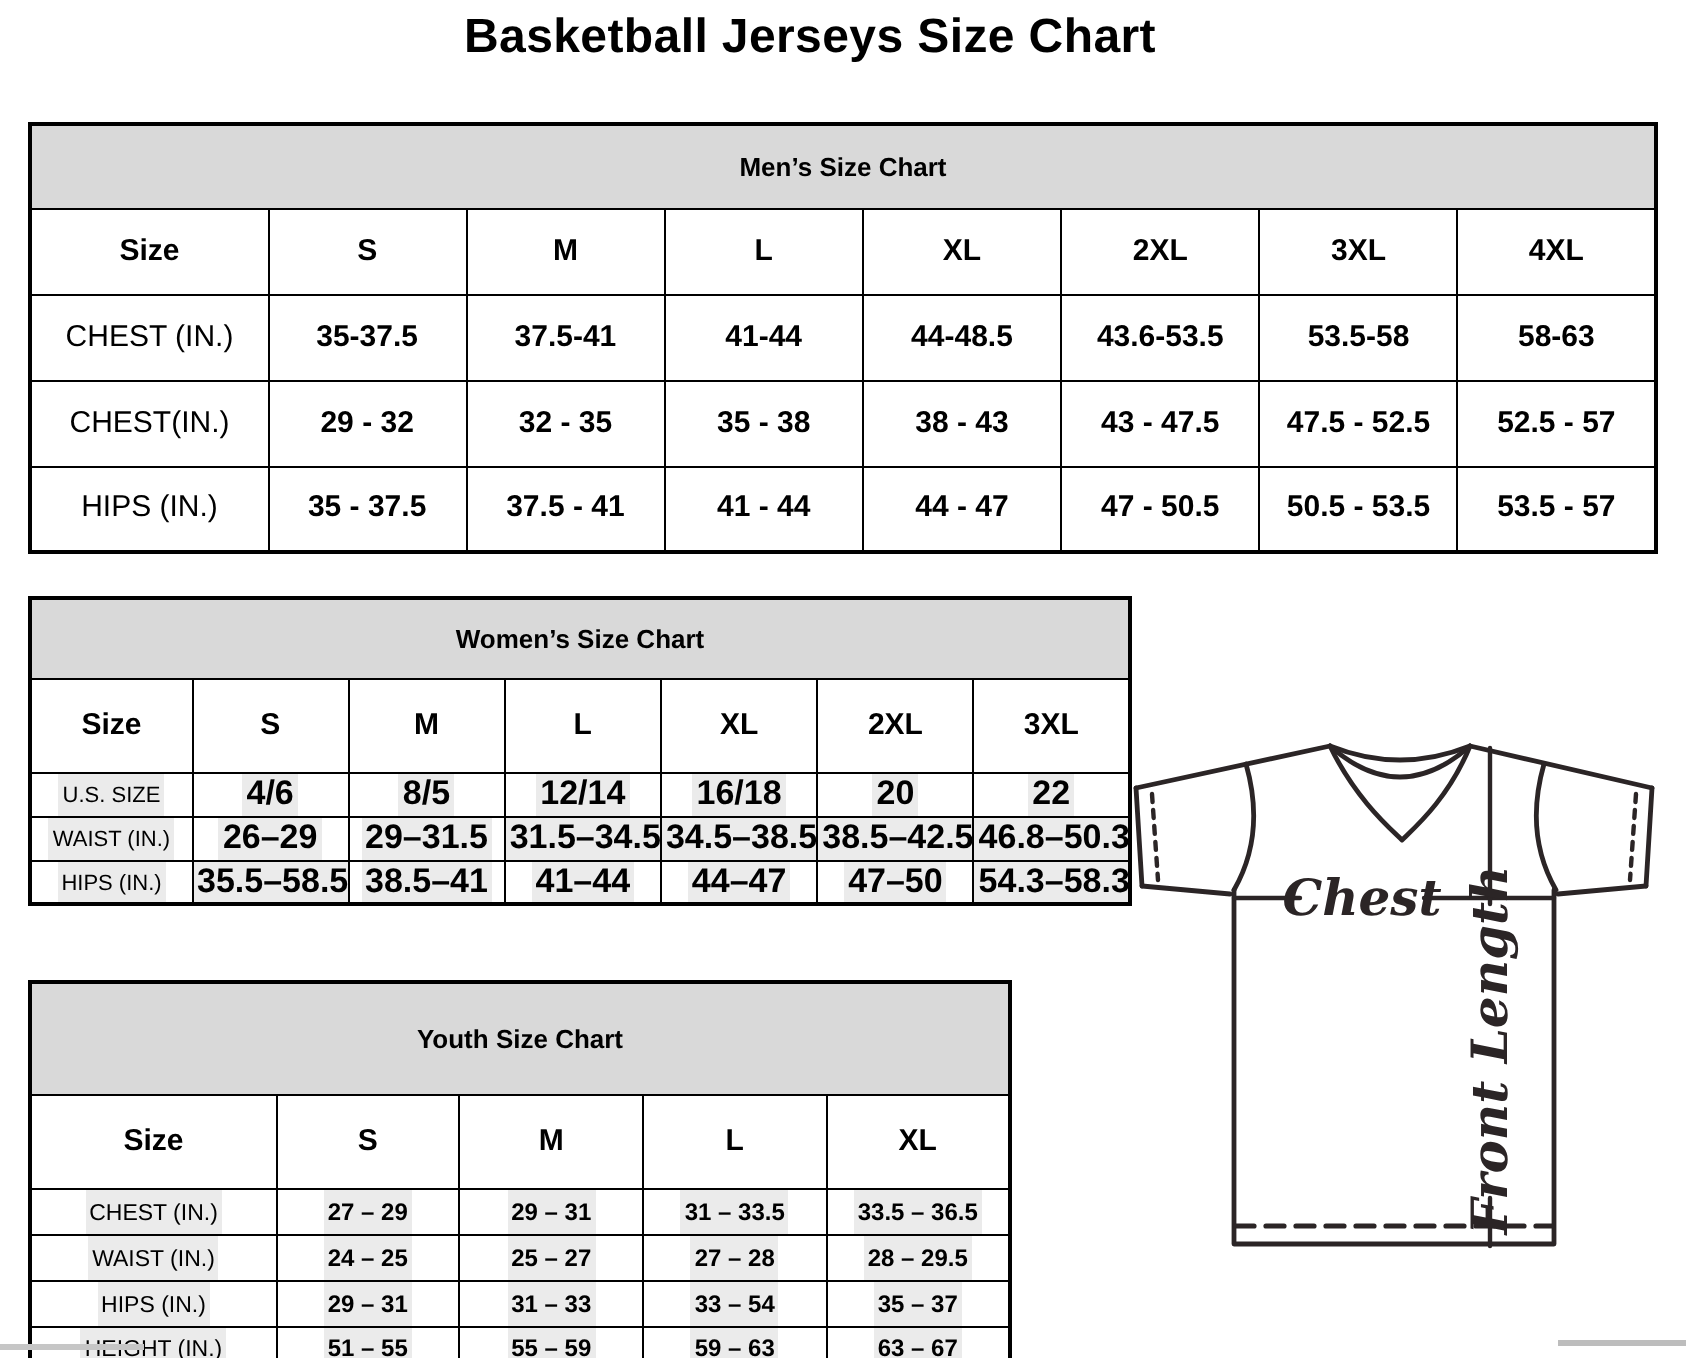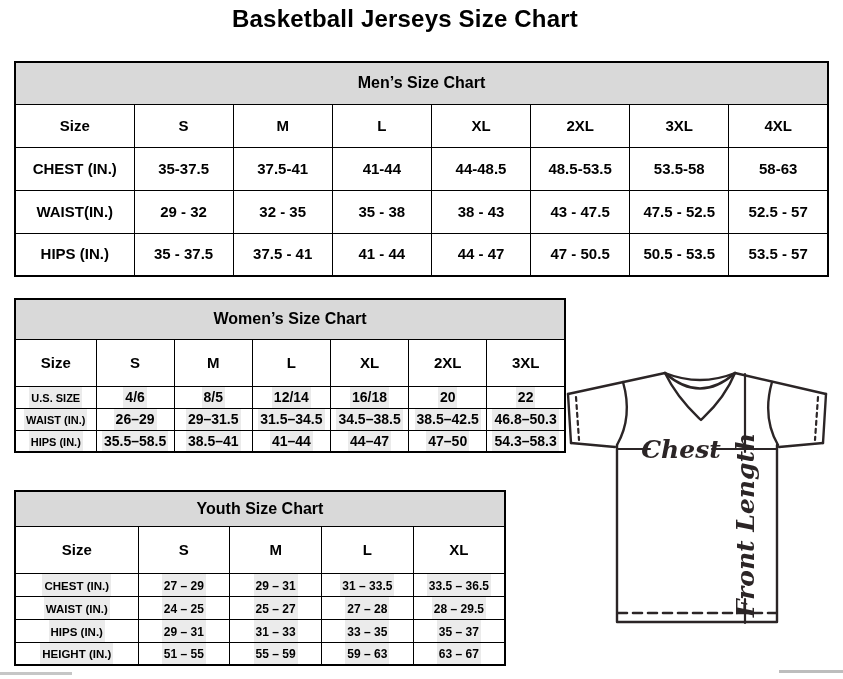--- a/index.html
+++ b/index.html
@@ -8,32 +8,32 @@
     font-family:"Liberation Sans", sans-serif;color:#000;overflow:hidden;
   }
   .page-title{
     position:absolute;left:0;top:5px;width:810px;text-align:center;
     font-size:24px;font-weight:bold;letter-spacing:0.2px;
   }
   .tbl-block{position:absolute;}
   table{border-collapse:collapse;table-layout:fixed;width:100%;}
   table{border:2px solid #000;}
   th,td{border:1px solid #000;text-align:center;vertical-align:middle;padding:0;overflow:hidden;}
-  .title-cell{background:#d9d9d9;font-size:16px;font-weight:bold;}
+  .title-cell{background:#d9d9d9;font-size:13px;font-weight:bold;}
   .colhdr{font-weight:bold;}
-  .rowlabel{font-weight:bold;}
+  .rowlabel{font-weight:normal;}
   .cellval{font-weight:bold;white-space:nowrap;}
   .hl{background:#ebebeb;padding:16px 2px;}
   
   .t-mens .colhdr{font-size:15px;}
   .t-mens .rowlabel{font-size:15px;}
   .t-mens .cellval{font-size:15px;}
   .t-womens .colhdr{font-size:15px;}
   .t-womens .rowlabel{font-size:11px;}
-  .t-womens .cellval{font-size:14px;}
+  .t-womens .cellval{font-size:17px;}
   .t-youth .colhdr{font-size:15px;}
   .t-youth .rowlabel{font-size:11.5px;}
   .t-youth .cellval{font-size:12px;}
   .jersey{position:absolute;left:560px;top:362px;width:280px;height:270px;}
   .jersey text{
     font-family:"DejaVu Serif", serif;font-style:italic;font-weight:bold;
   }
   .scroll-frag{position:absolute;height:3px;background:#c6c6c6;}
   .scroll-frag.left{left:0;top:672px;width:72px;}
   .scroll-frag.right{left:779px;top:670px;width:64px;background:#bdbdbd;}
@@ -70,26 +70,26 @@
           <th class="colhdr">4XL</th>
         </tr>
       </thead>
       <tbody>
         <tr style="height: 43px;">
           <td><span class="rowlabel">CHEST (IN.)</span></td>
           <td><span class="cellval">35-37.5</span></td>
           <td><span class="cellval">37.5-41</span></td>
           <td><span class="cellval">41-44</span></td>
           <td><span class="cellval">44-48.5</span></td>
-          <td><span class="cellval">48.5-53.5</span></td>
+          <td><span class="cellval">43.6-53.5</span></td>
           <td><span class="cellval">53.5-58</span></td>
           <td><span class="cellval">58-63</span></td>
         </tr>
         <tr style="height: 43px;">
-          <td><span class="rowlabel">WAIST(IN.)</span></td>
+          <td><span class="rowlabel">CHEST(IN.)</span></td>
           <td><span class="cellval">29 - 32</span></td>
           <td><span class="cellval">32 - 35</span></td>
           <td><span class="cellval">35 - 38</span></td>
           <td><span class="cellval">38 - 43</span></td>
           <td><span class="cellval">43 - 47.5</span></td>
           <td><span class="cellval">47.5 - 52.5</span></td>
           <td><span class="cellval">52.5 - 57</span></td>
         </tr>
         <tr style="height: 43px;">
           <td><span class="rowlabel">HIPS (IN.)</span></td>
@@ -163,21 +163,21 @@
 <div class="tbl-block t-youth" id="blk-youth" style="left:14px;top:490px;width:492px;">
     <table>
       <colgroup>
         <col style="width: 123px;">
         <col>
         <col>
         <col>
         <col>
       </colgroup>
       <thead>
-        <tr style="height: 35px;">
+        <tr style="height: 56px;">
           <th colspan="5" class="title-cell">Youth Size Chart</th>
         </tr>
         <tr style="height: 47px;">
           <th class="colhdr">Size</th>
           <th class="colhdr">S</th>
           <th class="colhdr">M</th>
           <th class="colhdr">L</th>
           <th class="colhdr">XL</th>
         </tr>
       </thead>
@@ -193,21 +193,21 @@
           <td><span class="rowlabel hl">WAIST (IN.)</span></td>
           <td><span class="cellval hl">24 – 25</span></td>
           <td><span class="cellval hl">25 – 27</span></td>
           <td><span class="cellval hl">27 – 28</span></td>
           <td><span class="cellval hl">28 – 29.5</span></td>
         </tr>
         <tr style="height: 23px;">
           <td><span class="rowlabel hl">HIPS (IN.)</span></td>
           <td><span class="cellval hl">29 – 31</span></td>
           <td><span class="cellval hl">31 – 33</span></td>
-          <td><span class="cellval hl">33 – 35</span></td>
+          <td><span class="cellval hl">33 – 54</span></td>
           <td><span class="cellval hl">35 – 37</span></td>
         </tr>
         <tr style="height: 23px;">
           <td><span class="rowlabel hl">HEIGHT (IN.)</span></td>
           <td><span class="cellval hl">51 – 55</span></td>
           <td><span class="cellval hl">55 – 59</span></td>
           <td><span class="cellval hl">59 – 63</span></td>
           <td><span class="cellval hl">63 – 67</span></td>
         </tr>
       </tbody>

